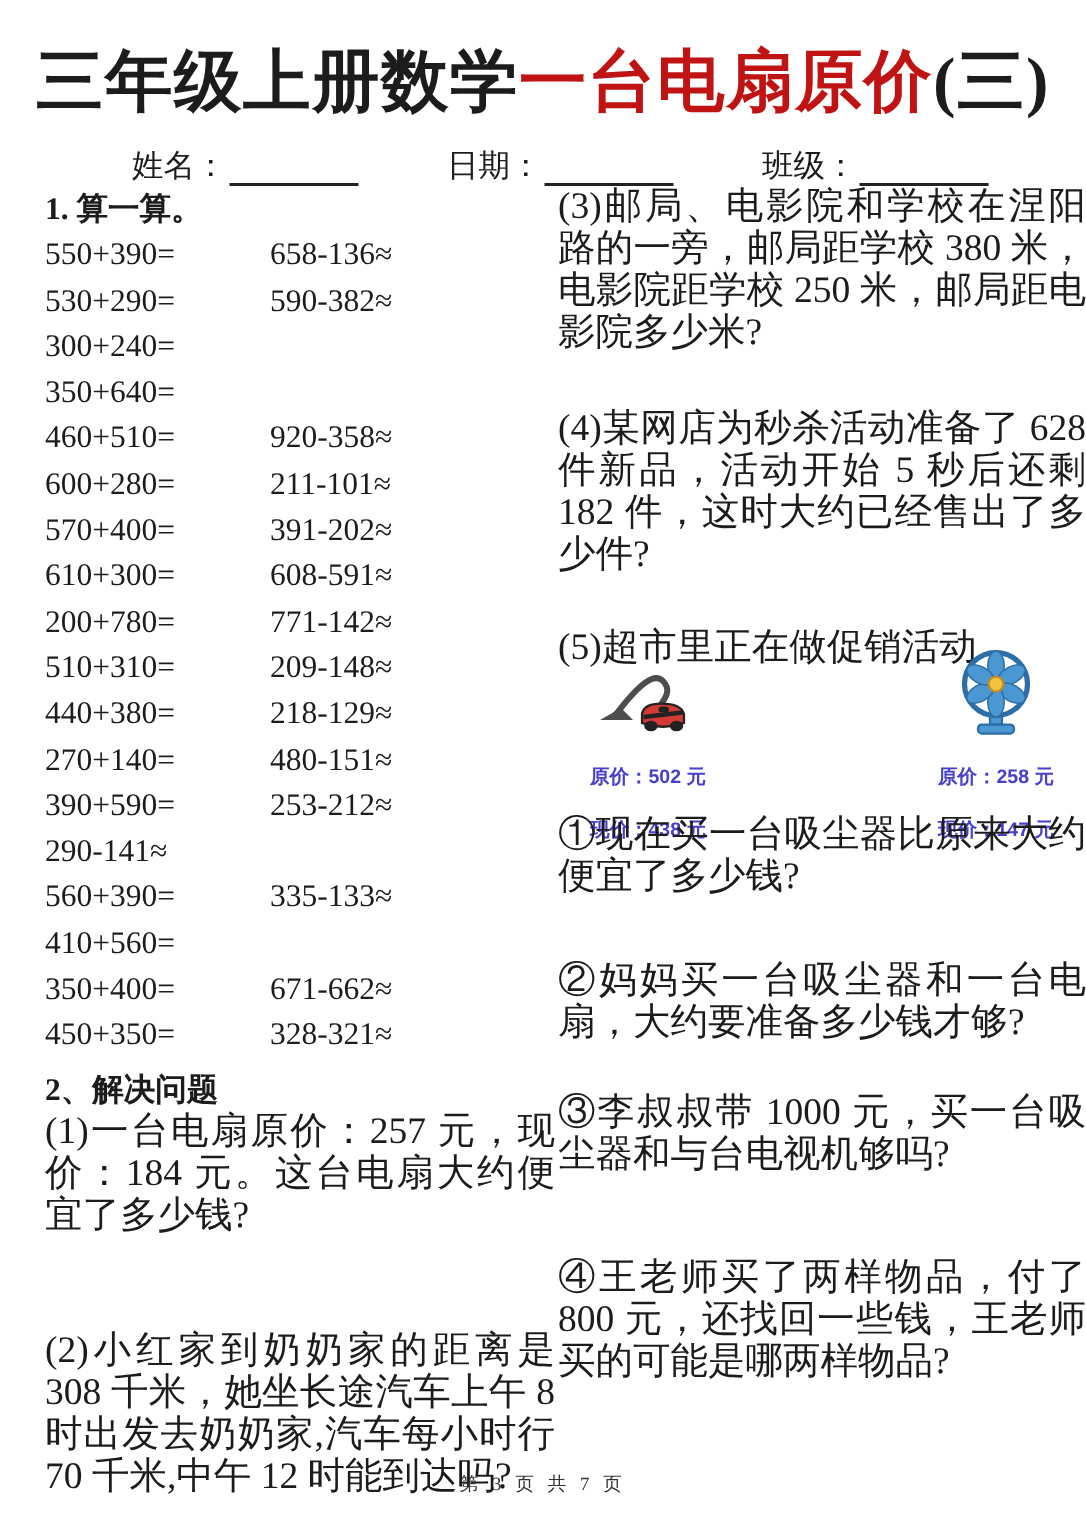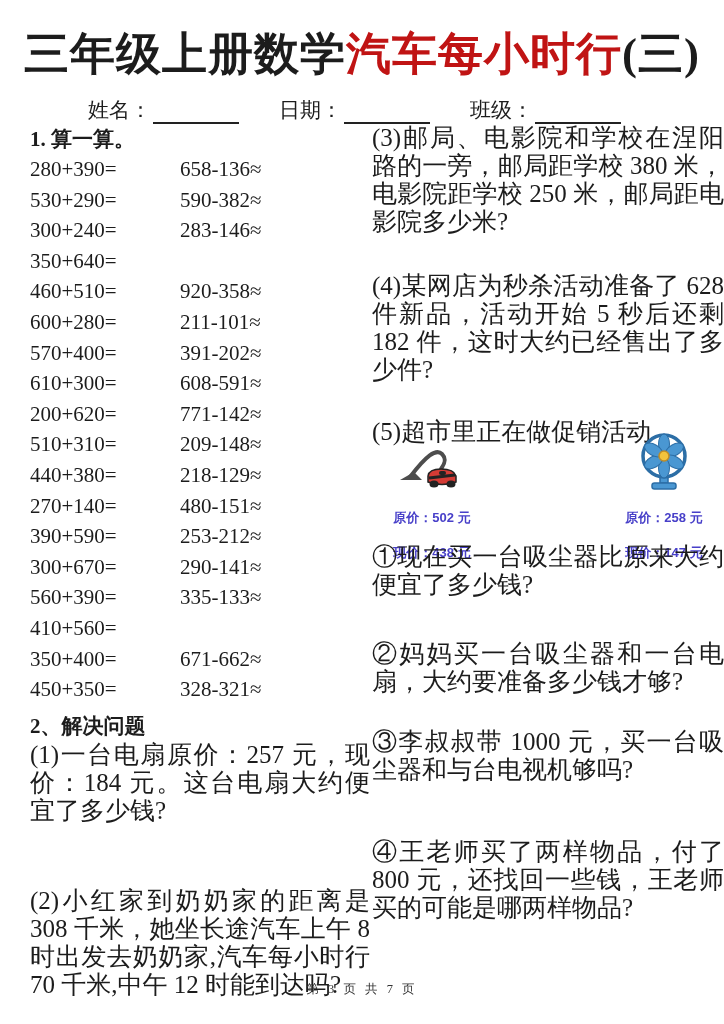--- a/index.html
+++ b/index.html
@@ -8,21 +8,21 @@
     font-family:"Liberation Serif","DejaVu Serif",serif;color:#1c1c1c;overflow:hidden;
   }
   
   .title{
     position:absolute;top:24px;left:0;width:100%;text-align:center;
     font-size:45px;font-weight:bold;letter-spacing:1px;white-space:nowrap;
   }
   .title .red{color:var(--title-red,#c01414);}
   
   .meta-line{
-    position:absolute;top:96px;left:88px;display:flex;gap:40px;
+    position:absolute;top:96px;left:88px;display:flex;gap:59px;
     font-size:21px;white-space:nowrap;
   }
   .meta-field{display:flex;align-items:flex-end;}
   .blank-line{display:inline-block;width:86px;height:20px;border-bottom:2px solid #222;margin-left:2px;}
   
   .left-col{position:absolute;left:30px;top:126px;width:340px;}
   .sec-heading{font-size:21px;font-weight:bold;line-height:26px;margin:0;}
   .calc-rows{margin-top:2px;}
   .calc-row{display:flex;line-height:30.6px;font-size:21px;}
   .calc-row .ca{width:150px;}
@@ -51,21 +51,21 @@
     position:absolute;top:981px;left:0;width:100%;text-align:center;
     font-size:12.5px;color:#333;letter-spacing:3px;
   }
 </style>
 </head>
 <body>
 
 <div class="page" style="--title-red: #c01414; --price-blue: #4840c9;">
 
   <div class="title">
-    <span>三年级上册数学</span><span class="red">汽车每小时行</span><span>(三)</span>
+    <span>三年级上册数学</span><span class="red">一台电扇原价</span><span>(三)</span>
   </div>
 
   <div class="meta-line">
     <span class="meta-field">
       <span>姓名：</span>
       <span class="blank-line"></span>
     </span>
     <span class="meta-field">
       <span>日期：</span>
       <span class="blank-line"></span>
@@ -73,30 +73,29 @@
     <span class="meta-field">
       <span>班级：</span>
       <span class="blank-line"></span>
     </span>
   </div>
 
   <div class="left-col">
     <p class="sec-heading">1. 算一算。</p>
     <div class="calc-rows">
         <div class="calc-row">
-          <span class="ca">280+390=</span>
+          <span class="ca">550+390=</span>
           <span class="cb">658-136≈</span>
         </div>
         <div class="calc-row">
           <span class="ca">530+290=</span>
           <span class="cb">590-382≈</span>
         </div>
         <div class="calc-row">
           <span class="ca">300+240=</span>
-          <span class="cb">283-146≈</span>
         </div>
         <div class="calc-row">
           <span class="ca">350+640=</span>
         </div>
         <div class="calc-row">
           <span class="ca">460+510=</span>
           <span class="cb">920-358≈</span>
         </div>
         <div class="calc-row">
           <span class="ca">600+280=</span>
@@ -104,41 +103,40 @@
         </div>
         <div class="calc-row">
           <span class="ca">570+400=</span>
           <span class="cb">391-202≈</span>
         </div>
         <div class="calc-row">
           <span class="ca">610+300=</span>
           <span class="cb">608-591≈</span>
         </div>
         <div class="calc-row">
-          <span class="ca">200+620=</span>
+          <span class="ca">200+780=</span>
           <span class="cb">771-142≈</span>
         </div>
         <div class="calc-row">
           <span class="ca">510+310=</span>
           <span class="cb">209-148≈</span>
         </div>
         <div class="calc-row">
           <span class="ca">440+380=</span>
           <span class="cb">218-129≈</span>
         </div>
         <div class="calc-row">
           <span class="ca">270+140=</span>
           <span class="cb">480-151≈</span>
         </div>
         <div class="calc-row">
           <span class="ca">390+590=</span>
           <span class="cb">253-212≈</span>
         </div>
         <div class="calc-row">
-          <span class="ca">300+670=</span>
           <span class="cb">290-141≈</span>
         </div>
         <div class="calc-row">
           <span class="ca">560+390=</span>
           <span class="cb">335-133≈</span>
         </div>
         <div class="calc-row">
           <span class="ca">410+560=</span>
         </div>
         <div class="calc-row">

